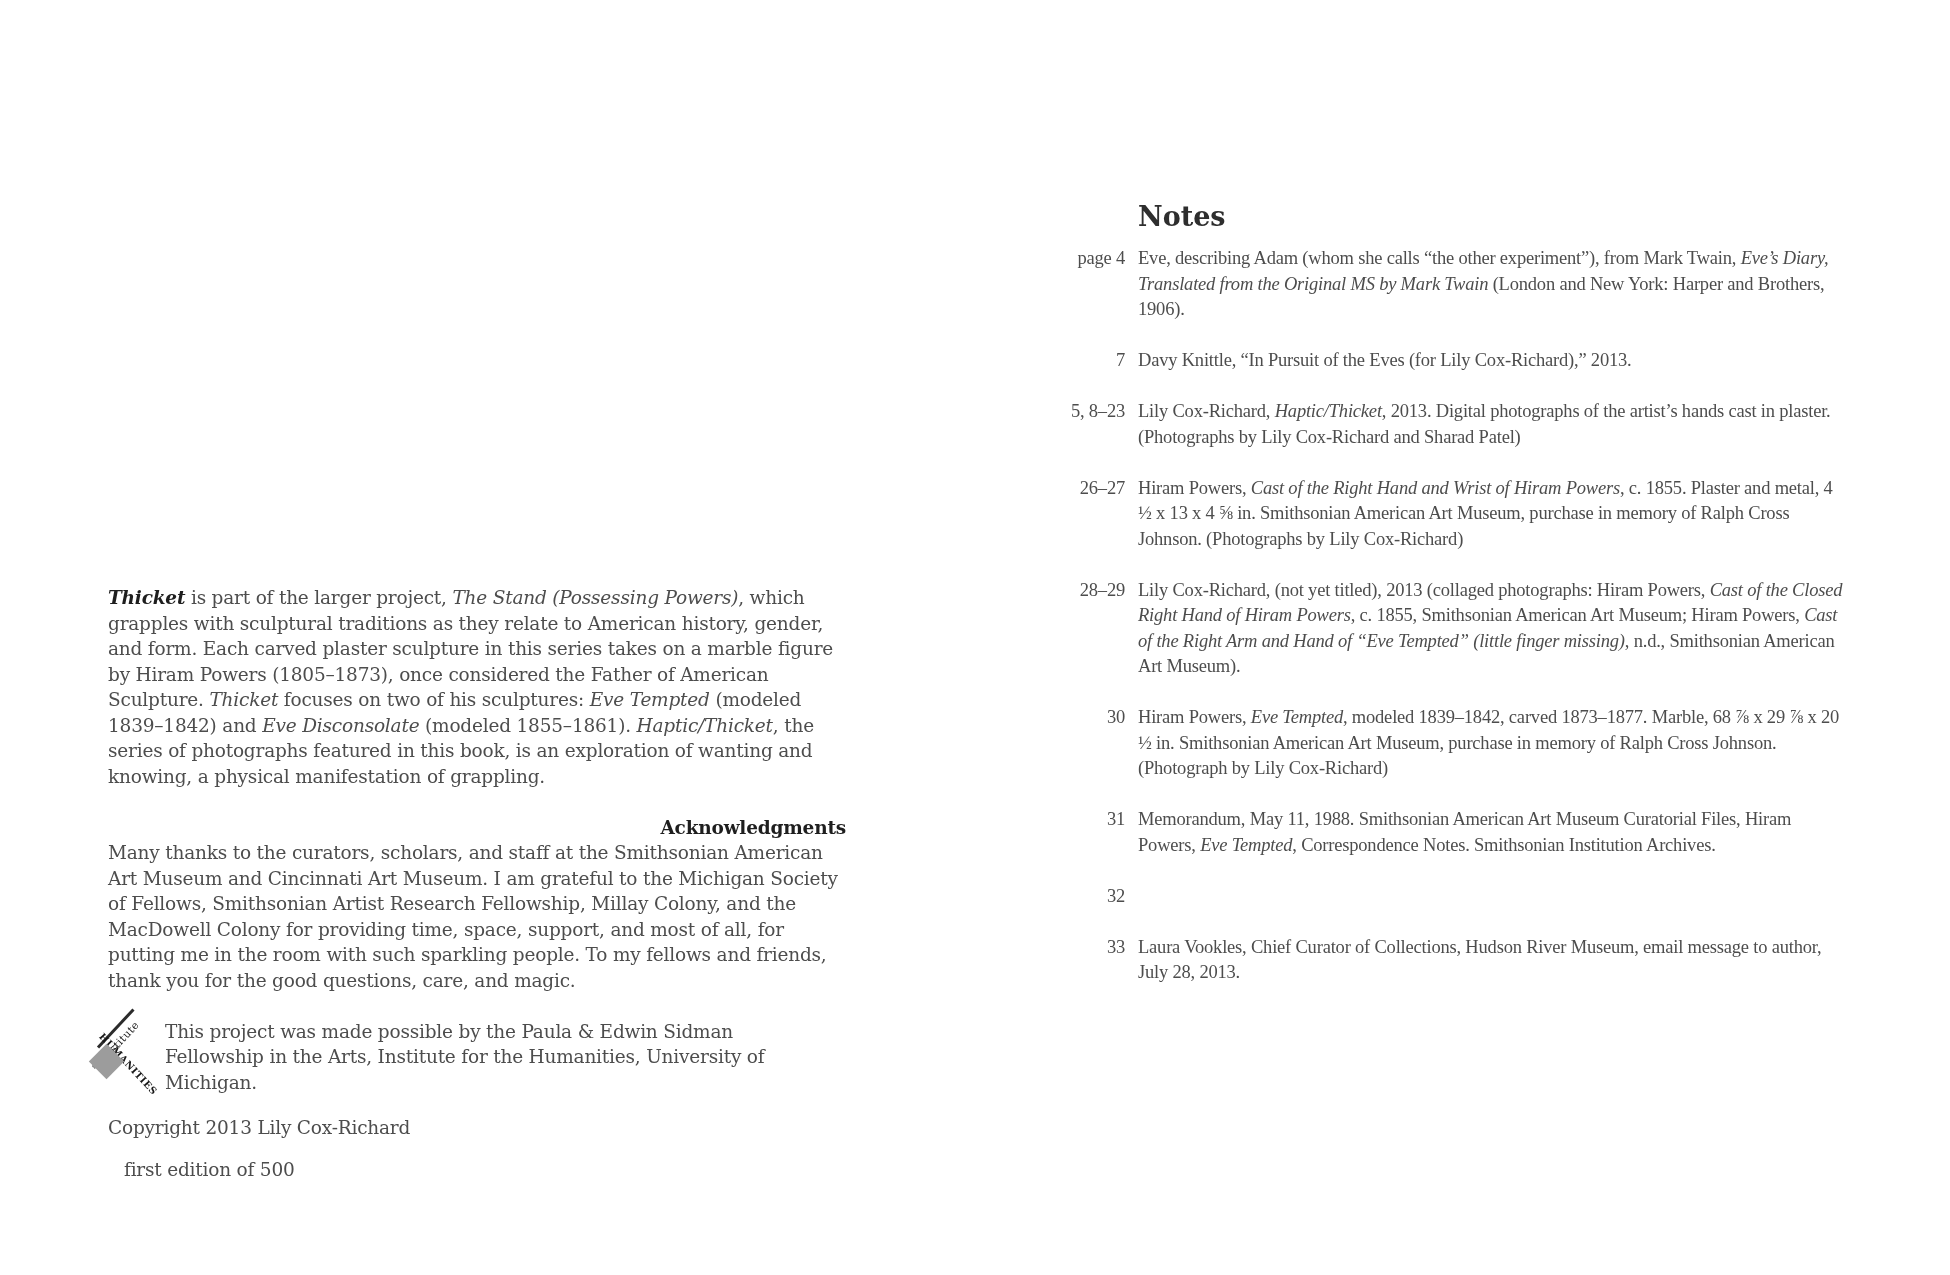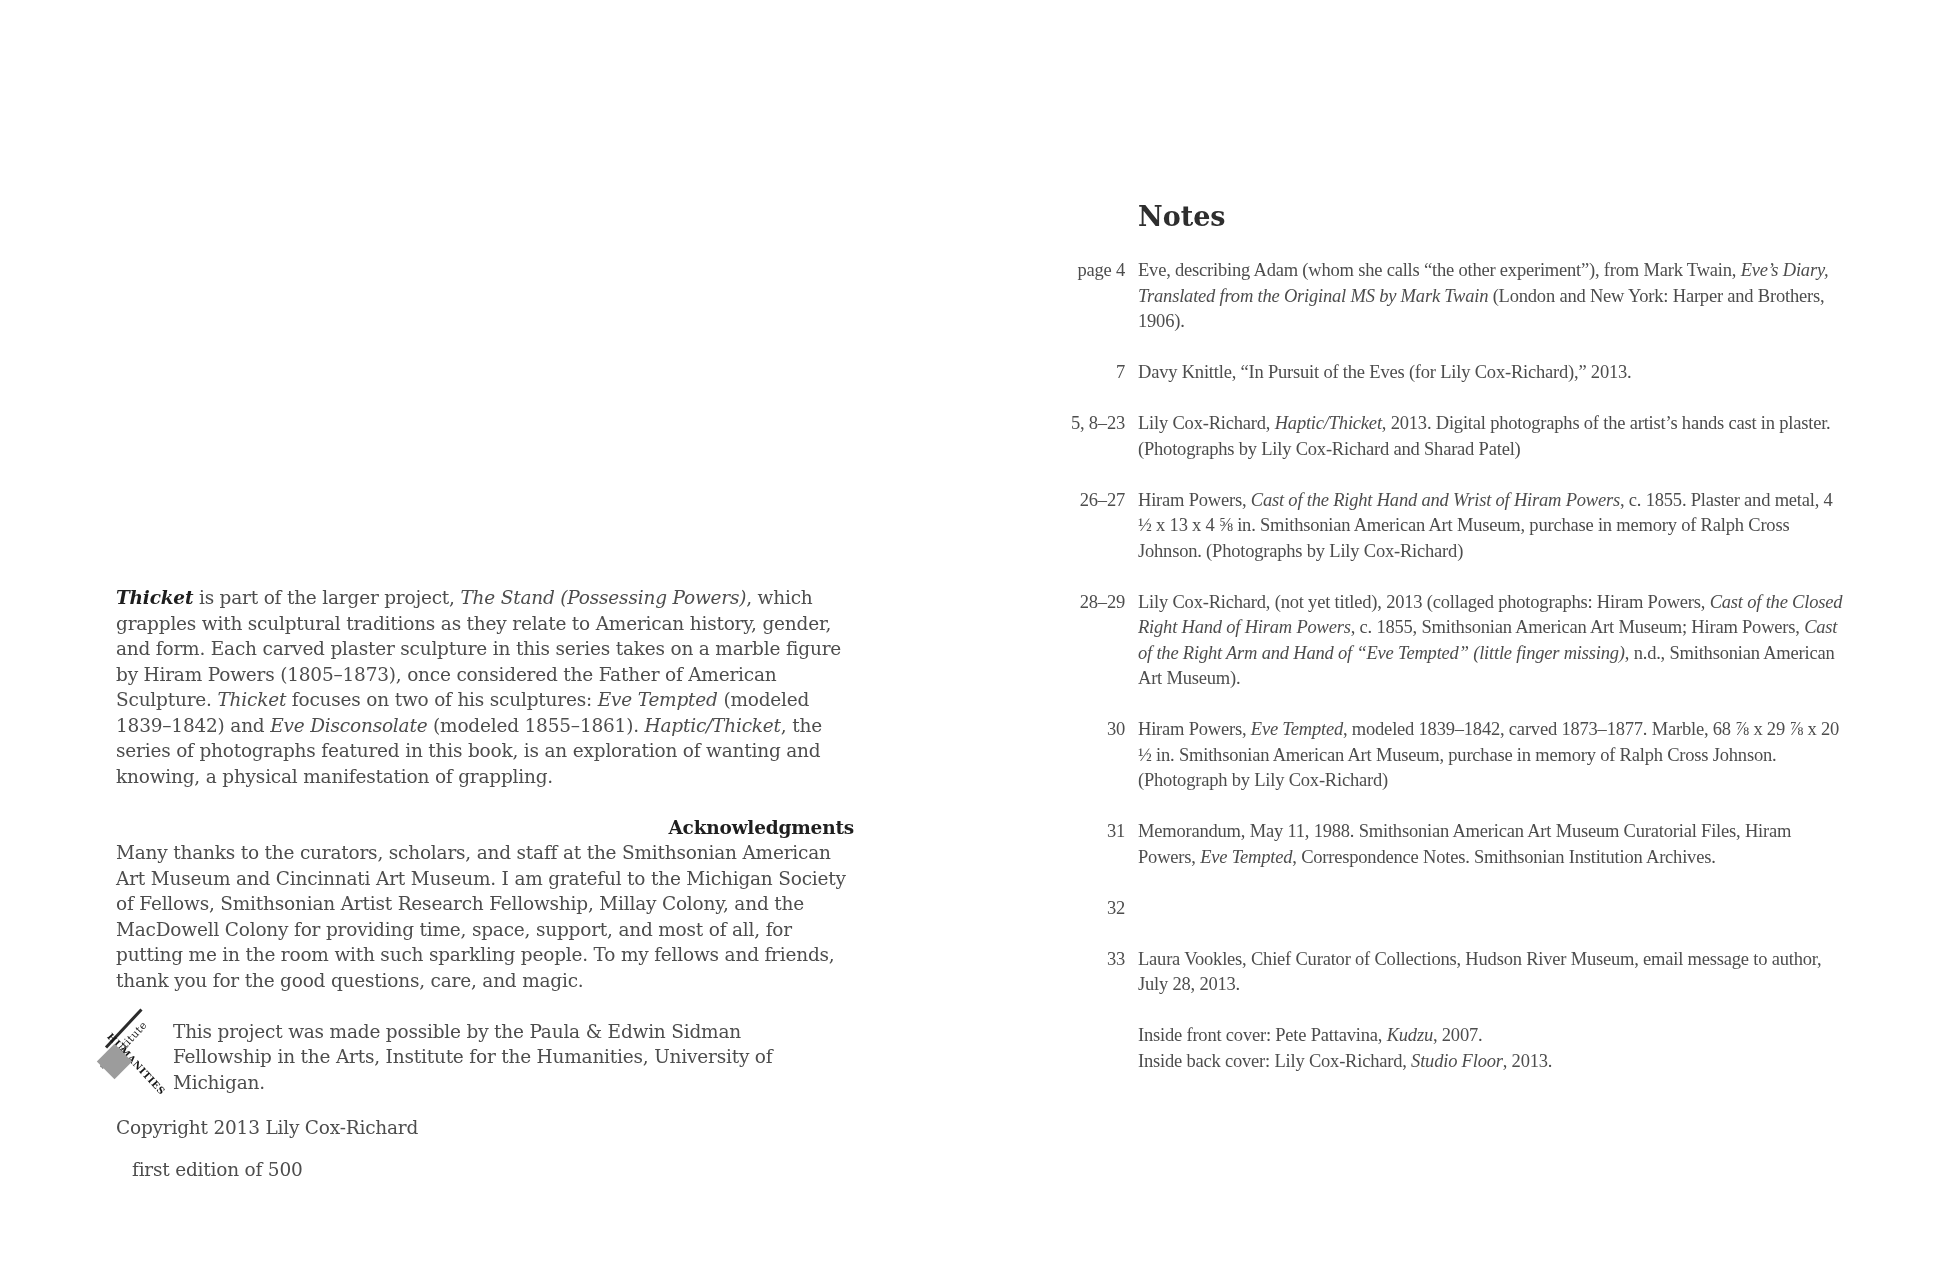--- a/index.html
+++ b/index.html
@@ -17,21 +17,21 @@
     font-size: 18.5px;
     line-height: 25.5px;
     letter-spacing: -0.2px;
   }
   .seg-i  { font-style: italic; }
   .seg-bi { font-weight: bold; font-style: italic; color: #1e1e1e; }
 
   
   .left-col {
     position: absolute;
-    left: 116px;
+    left: 108px;
     top: 585px;
     width: 738px;
   }
   .ack-heading {
     font-weight: bold;
     color: #1e1e1e;
     margin-top: 25.5px;
     text-align: right;
   }
   .funding-row {
@@ -111,21 +111,21 @@
     top: 178px;
     width: 805px;
   }
   .notes-heading {
     margin-left: 93px;
     font-size: 27px;
     line-height: 34px;
     font-weight: bold;
     color: #2e2e2e;
     letter-spacing: 0;
-    margin-bottom: 24px;
+    margin-bottom: 12px;
   }
   .note-row {
     display: grid;
     grid-template-columns: 80px 705px;
     column-gap: 13px;
     margin-bottom: 25.5px;
     font-family: Liberation Serif, serif;
   }
   .note-label {
     text-align: right;
@@ -192,18 +192,14 @@
         <div class="note-label">31</div>
         <div class="note-text"><span>Memorandum, May 11, 1988. Smithsonian American Art Museum Curatorial Files, Hiram Powers, </span><span class="seg-i">Eve Tempted</span><span>, Correspondence Notes. Smithsonian Institution Archives.</span></div>
       </div>
       <div class="note-row">
         <div class="note-label">32</div>
       </div>
       <div class="note-row">
         <div class="note-label">33</div>
         <div class="note-text"><span>Laura Vookles, Chief Curator of Collections, Hudson River Museum, email message to author, July 28, 2013.</span></div>
       </div>
-      <div class="note-row">
-        <div class="note-label"></div>
-        <div class="note-text"><span>Inside front cover: Pete Pattavina, </span><span class="seg-i">Kudzu</span><span>, 2007.</span><br><span>Inside back cover: Lily Cox-Richard, </span><span class="seg-i">Studio Floor</span><span>, 2013.</span></div>
-      </div>
     </div>
 </div>
 
 </body></html>

